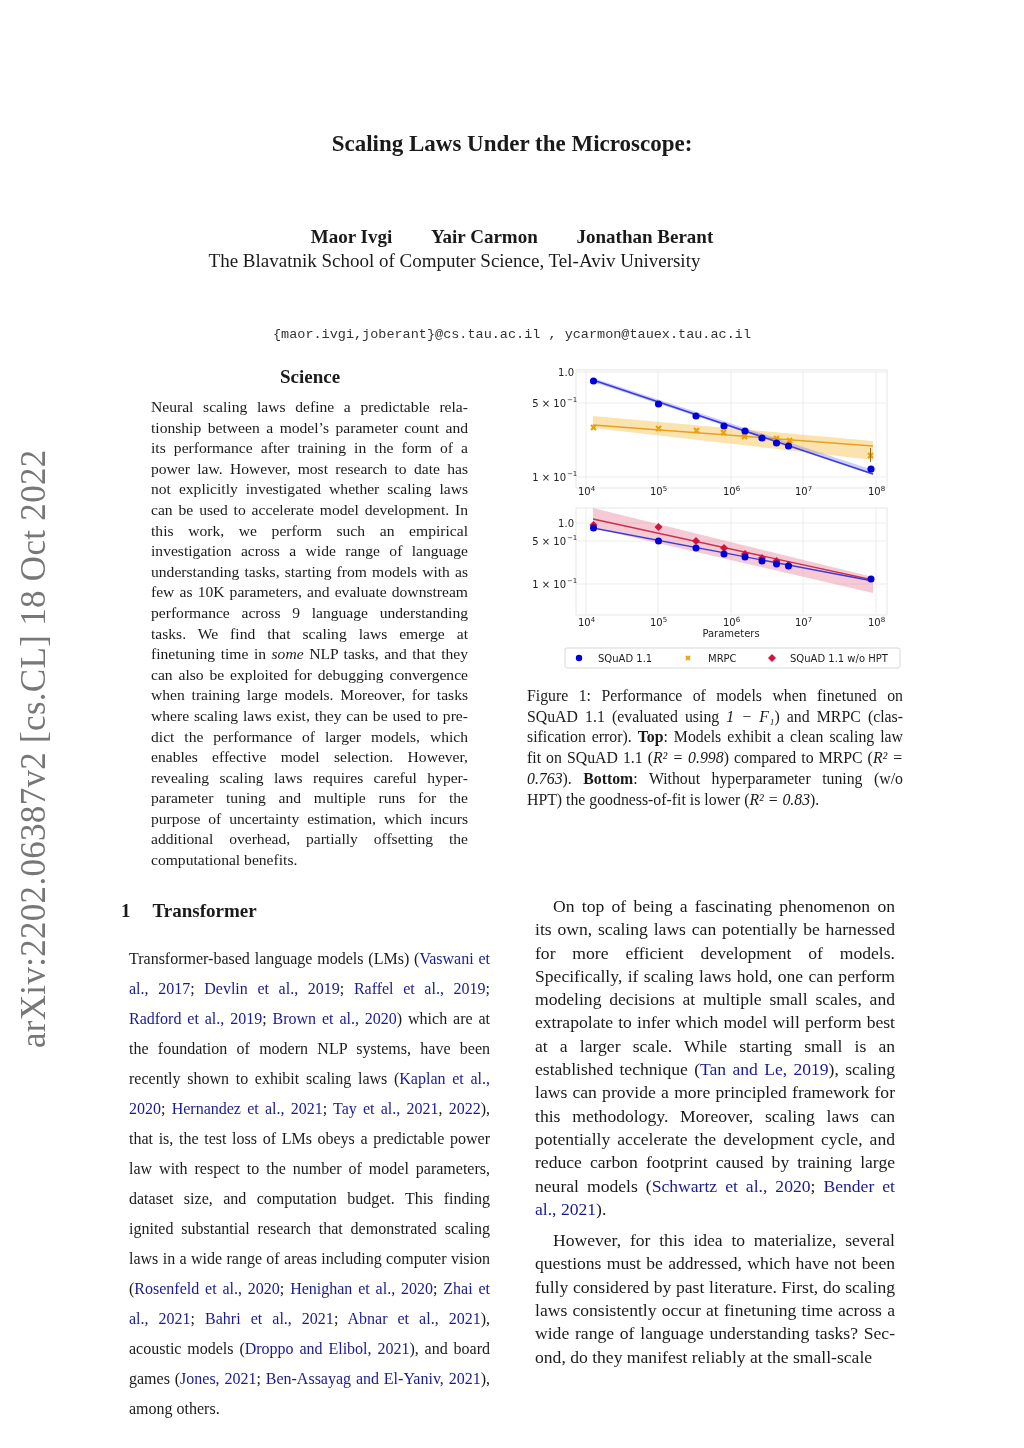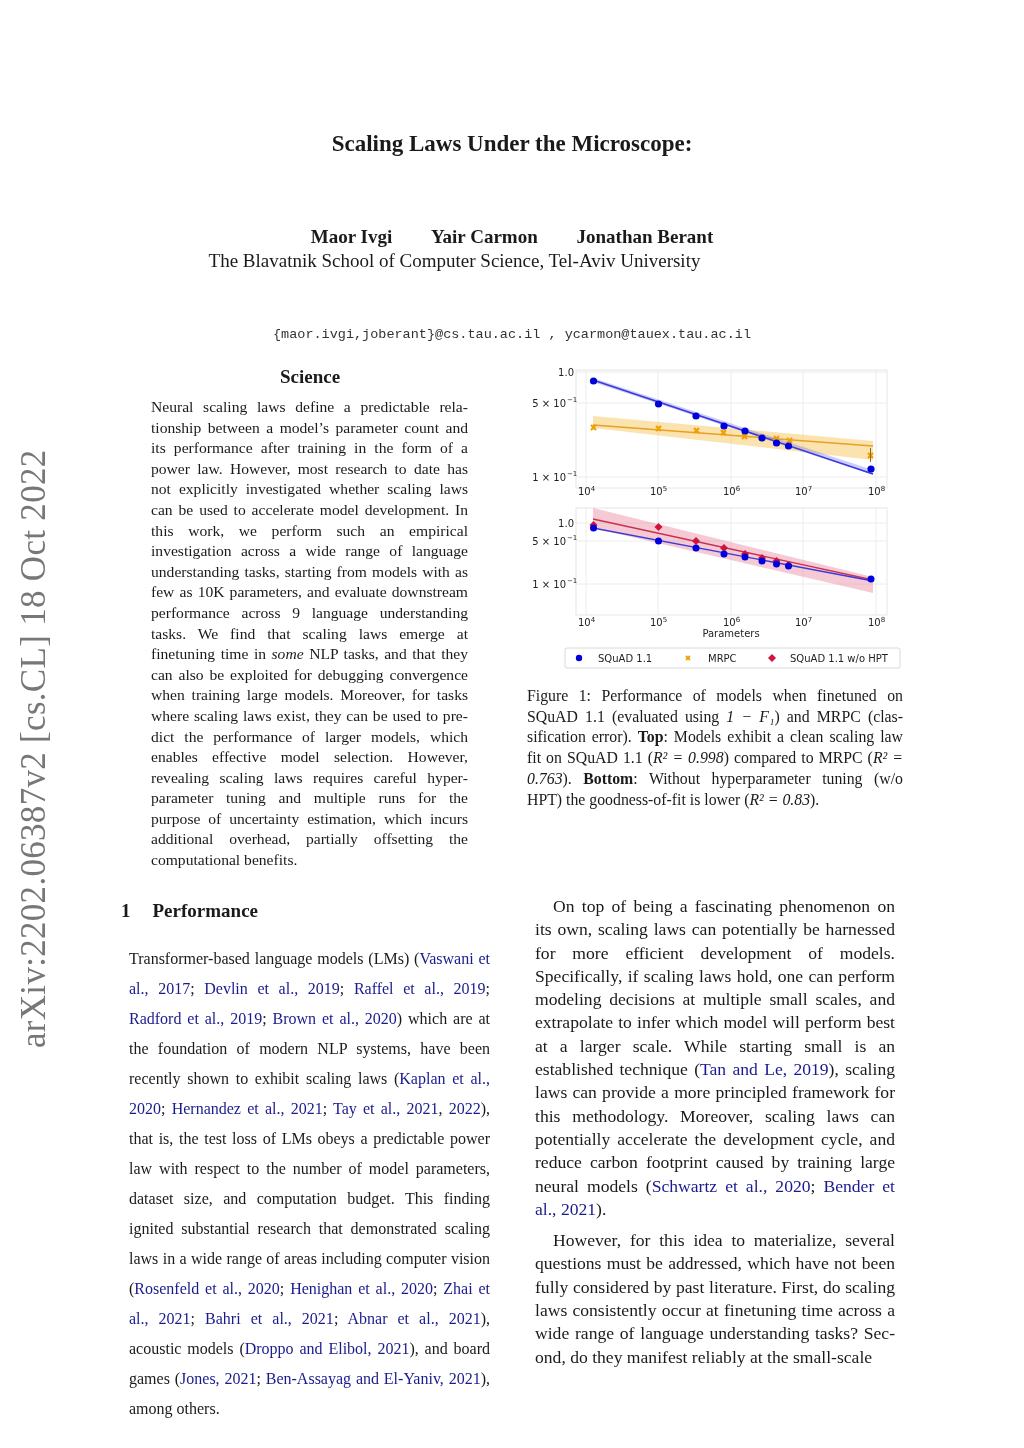--- a/index.html
+++ b/index.html
@@ -43,21 +43,21 @@
   <span>Yair Carmon</span>
   <span>Jonathan Berant</span>
 </div>
 <div class="abs affil">The Blavatnik School of Computer Science, Tel-Aviv University</div>
 <div class="abs emails">{maor.ivgi,joberant}@cs.tau.ac.il , ycarmon@tauex.tau.ac.il</div>
 
 <div class="abs abstract-head">Science</div>
 <div class="abs abstract-body"><span>Neural scaling laws define a predictable rela­tionship between a model’s parameter count and its performance after training in the form of a power law.  However, most research to date has not explicitly investigated whether scaling laws can be used to accelerate model development.  In this work, we perform such an empirical investigation across a wide range of language understanding tasks, starting from models with as few as 10K parameters, and evaluate downstream performance across 9 language understanding tasks.  We find that scaling laws emerge at finetuning time in </span><em>some</em><span> NLP tasks, and that they can also be ex­ploited for debugging convergence when train­ing large models.  Moreover, for tasks where scaling laws exist, they can be used to pre­dict the performance of larger models, which enables effective model selection.  However, revealing scaling laws requires careful hyper­parameter tuning and multiple runs for the purpose of uncertainty estimation, which in­curs additional overhead, partially offsetting the computational benefits.</span></div>
 
 <div class="abs sec-head">
-  <span class="num">1</span><span>Performance</span>
+  <span class="num">1</span><span>Transformer</span>
 </div>
 
 <div class="abs col-left">
   <p>Transformer-based language models (LMs) (<span class="cite">Vaswani et al., 2017</span>; <span class="cite">Devlin et al., 2019</span>; <span class="cite">Raffel et al., 2019</span>; <span class="cite">Radford et al., 2019</span>; <span class="cite">Brown et al., 2020</span>) which are at the foundation of modern NLP systems, have been recently shown to exhibit scaling laws (<span class="cite">Kaplan et al., 2020</span>; <span class="cite">Hernandez et al., 2021</span>; <span class="cite">Tay et al., 2021</span>, <span class="cite">2022</span>), that is, the test loss of LMs obeys a predictable power law with respect to the number of model parameters, dataset size, and computation budget.  This finding ignited substantial research that demonstrated scaling laws in a wide range of areas including computer vision (<span class="cite">Rosenfeld et al., 2020</span>; <span class="cite">Henighan et al., 2020</span>; <span class="cite">Zhai et al., 2021</span>; <span class="cite">Bahri et al., 2021</span>; <span class="cite">Abnar et al., 2021</span>), acoustic models (<span class="cite">Droppo and Elibol, 2021</span>), and board games (<span class="cite">Jones, 2021</span>; <span class="cite">Ben-Assayag and El-Yaniv, 2021</span>), among others.</p>
 </div>
 
 <div class="abs col-right">
   <p class="indent">On top of being a fascinating phenomenon on its own, scaling laws can potentially be harnessed for more efficient development of models. Specifically, if scaling laws hold, one can perform modeling decisions at multiple small scales, and extrapolate to infer which model will perform best at a larger scale. While starting small is an established tech­nique (<span class="cite">Tan and Le, 2019</span>), scaling laws can provide a more principled framework for this methodology. Moreover, scaling laws can potentially accelerate the development cycle, and reduce carbon footprint caused by training large neural models (<span class="cite">Schwartz et al., 2020</span>; <span class="cite">Bender et al., 2021</span>).</p>
   <p class="indent">However, for this idea to materialize, several questions must be addressed, which have not been fully considered by past literature. First, do scaling laws consistently occur at finetuning time across a wide range of language understanding tasks? Sec­ond, do they manifest reliably at the small-scale</p>
 </div>

